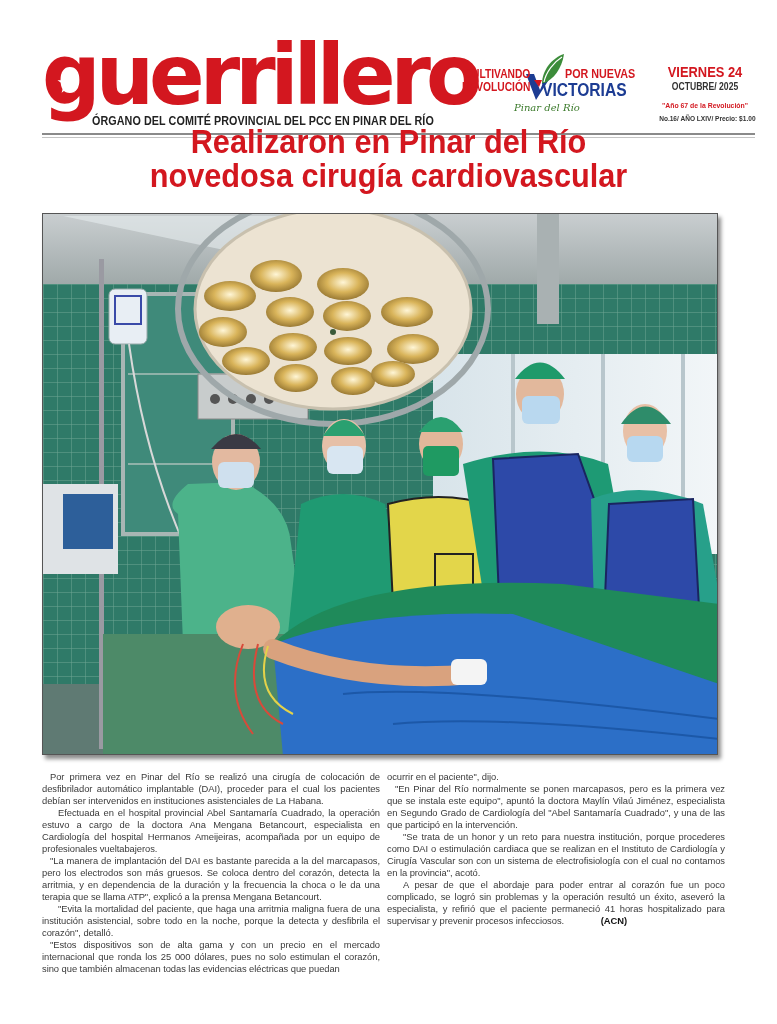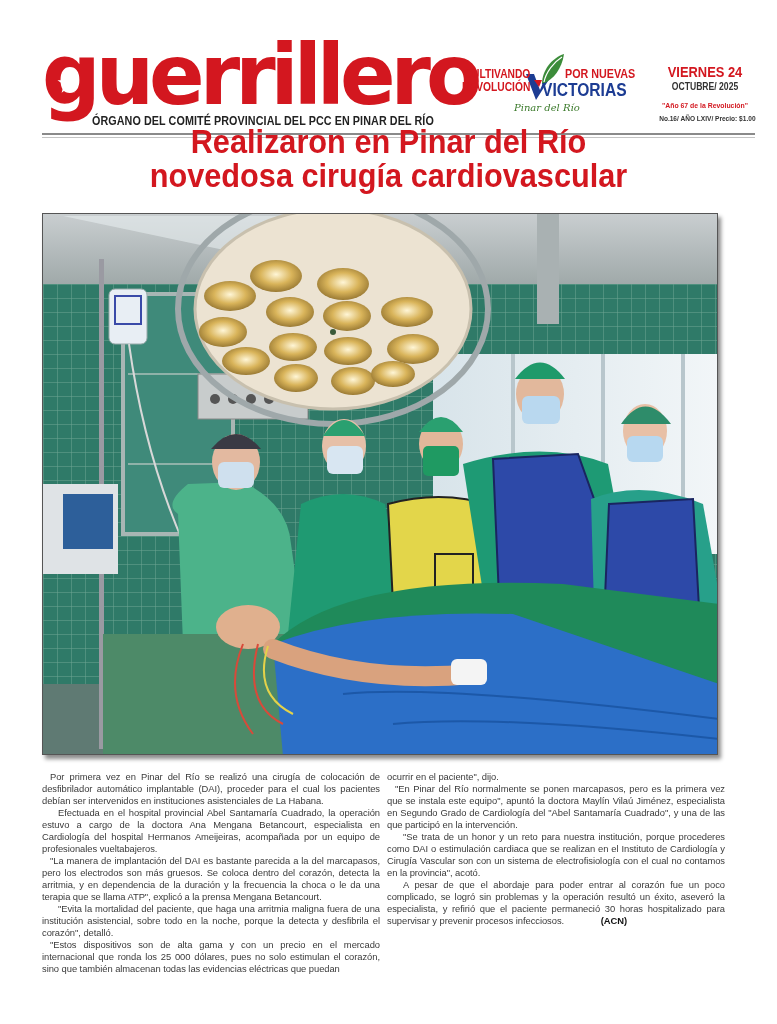--- a/index.html
+++ b/index.html
@@ -256,14 +256,14 @@
   <p class="ind2">Efectuada en el hospital provincial Abel Santamaría Cuadrado, la operación estuvo a cargo de la doctora Ana Mengana Betancourt, especialista en Cardiología del hospital Hermanos Ameijeiras, acompañada por un equipo de profesionales vueltabajeros.</p>
   <p>"La manera de implantación del DAI es bastante parecida a la del marcapasos, pero los electrodos son más gruesos. Se coloca dentro del corazón, detecta la arritmia, y en dependencia de la duración y la frecuencia la choca o le da una terapia que se llama ATP", explicó a la prensa Mengana Betancourt.</p>
   <p class="ind2">"Evita la mortalidad del paciente, que haga una arritmia maligna fuera de una institución asistencial, sobre todo en la noche, porque la detecta y desfibrila el corazón", detalló.</p>
   <p>"Estos dispositivos son de alta gama y con un precio en el mercado internacional que ronda los 25 000 dólares, pues no solo estimulan el corazón, sino que también almacenan todas las evidencias eléctricas que puedan</p>
 </article>
 
 <article class="col col-right">
   <p class="cont">ocurrir en el paciente", dijo.</p>
   <p>"En Pinar del Río normalmente se ponen marcapasos, pero es la primera vez que se instala este equipo", apuntó la doctora Maylín Vilaú Jiménez, especialista en Segundo Grado de Cardiología del "Abel Santamaría Cuadrado", y una de las que participó en la intervención.</p>
   <p class="ind2">"Se trata de un honor y un reto para nuestra institución, porque procederes como DAI o estimulación cardiaca que se realizan en el Instituto de Cardiología y Cirugía Vascular son con un sistema de electrofisiología con el cual no contamos en la provincia", acotó.</p>
-  <p class="ind2"><span>A pesar de que el abordaje para poder entrar al corazón fue un poco complicado, se logró sin problemas y la operación resultó un éxito, aseveró la especialista, y refirió que el paciente permaneció 30 horas hospitalizado para supervisar y prevenir procesos infecciosos.</span> <span class="credit">(ACN)</span></p>
+  <p class="ind2"><span>A pesar de que el abordaje para poder entrar al corazón fue un poco complicado, se logró sin problemas y la operación resultó un éxito, aseveró la especialista, y refirió que el paciente permaneció 41 horas hospitalizado para supervisar y prevenir procesos infecciosos.</span> <span class="credit">(ACN)</span></p>
 </article>
 
 </body></html>

